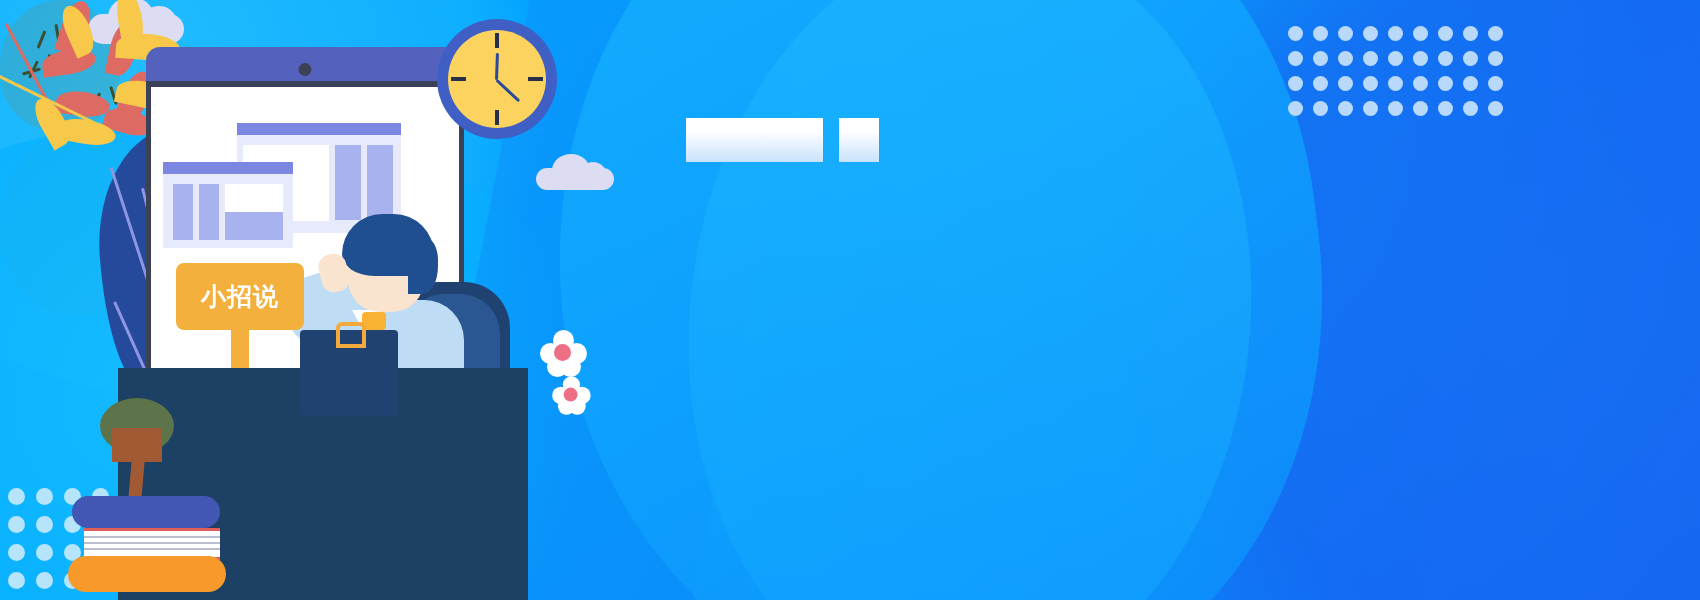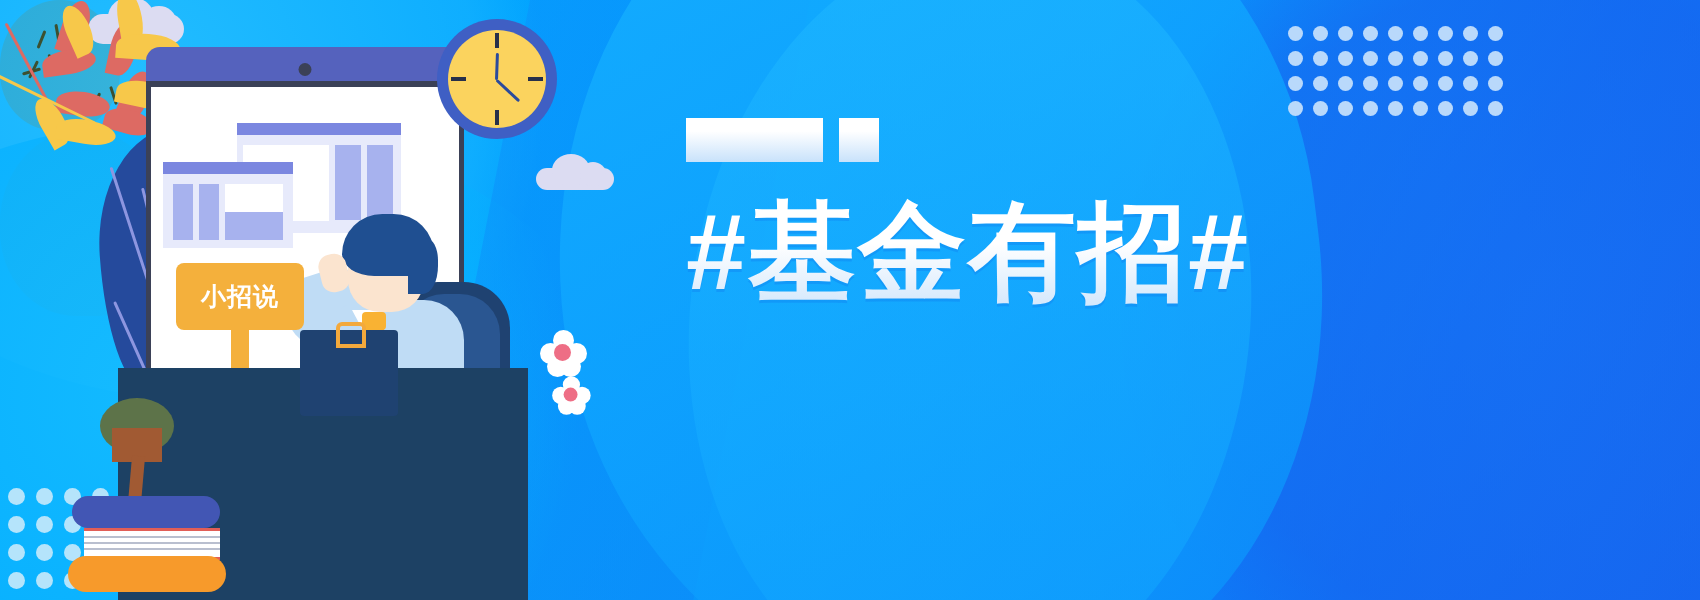--- a/index.html
+++ b/index.html
@@ -413,18 +413,17 @@
     <span id="sign-label" style="color:#ffffff;font-size:25px;font-weight:bold;letter-spacing:1px;font-family:Liberation Serif, serif;">小招说</span>
   </div>
 
   <div id="content">
 
     <div id="redacted">
       <span class="redact-bar" id="redact-long"></span>
       <span class="redact-bar" id="redact-short"></span>
     </div>
 
-    <div id="headline">#基金有招#</div>
 
 
   </div>
 
 </div>
 
 </body></html>

